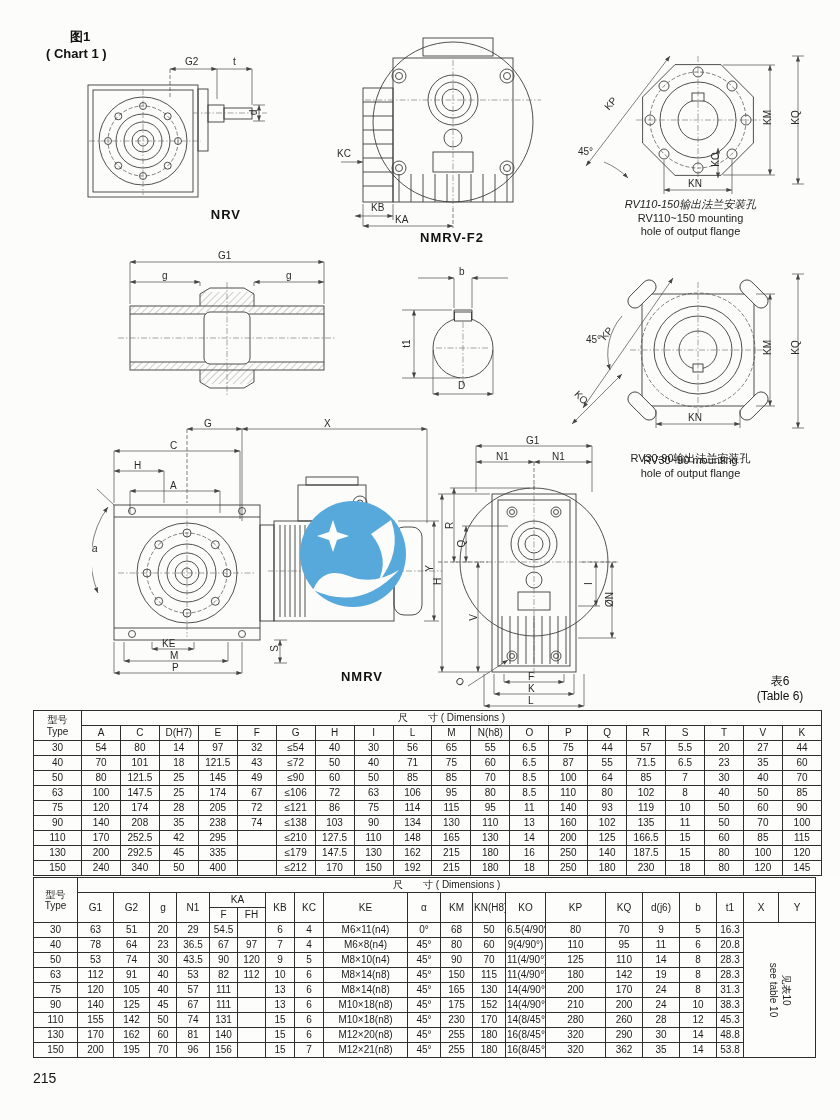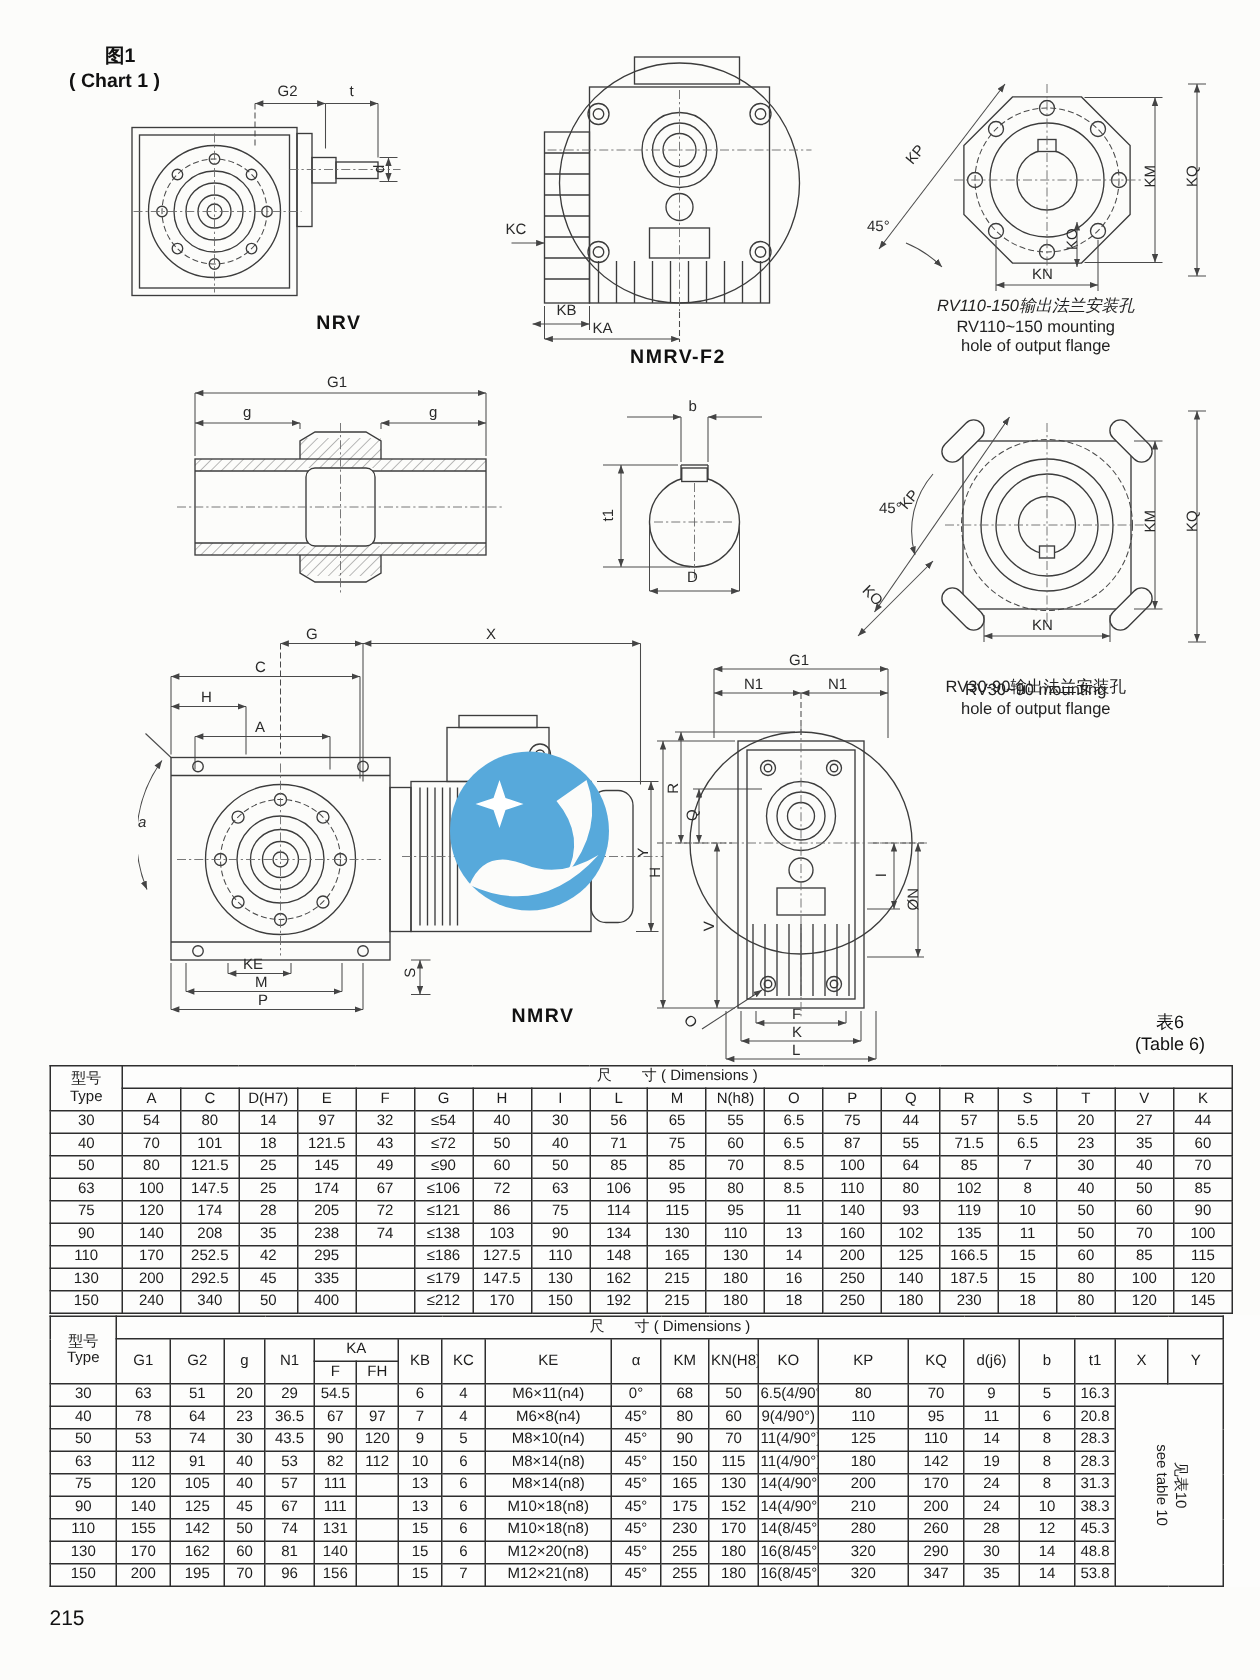--- a/index.html
+++ b/index.html
@@ -669,21 +669,21 @@
             <td>70</td>
             <td>100</td>
           </tr>
           <tr>
             <td>110</td>
             <td>170</td>
             <td>252.5</td>
             <td>42</td>
             <td>295</td>
             <td></td>
-            <td>≤186</td>
+            <td>≤210</td>
             <td>127.5</td>
             <td>110</td>
             <td>148</td>
             <td>165</td>
             <td>130</td>
             <td>14</td>
             <td>200</td>
             <td>125</td>
             <td>166.5</td>
             <td>15</td>
@@ -977,21 +977,21 @@
             <td>156</td>
             <td></td>
             <td>15</td>
             <td>7</td>
             <td>M12×21(n8)</td>
             <td>45°</td>
             <td>255</td>
             <td>180</td>
             <td>16(8/45°)</td>
             <td>320</td>
-            <td>347</td>
+            <td>362</td>
             <td>35</td>
             <td>14</td>
             <td>53.8</td>
           </tr>
         </tbody>
     </table>
   </div>
 
   <div class="pagenum">215</div>
 

